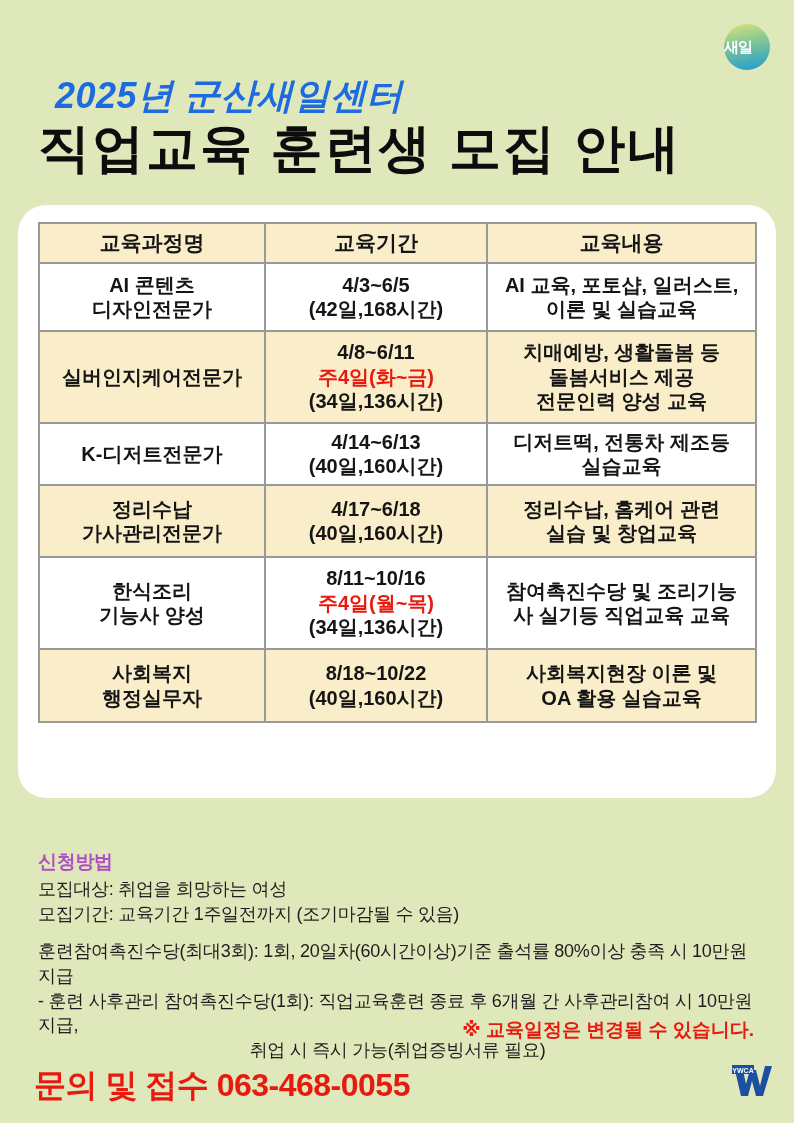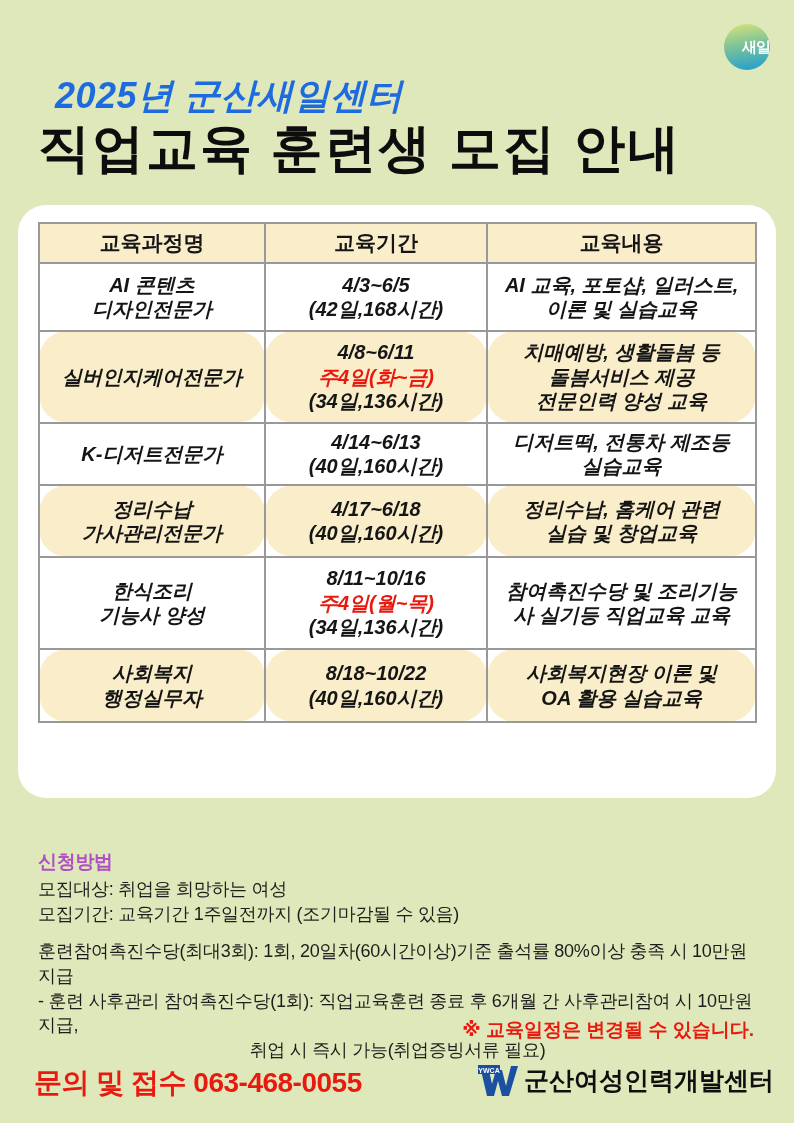--- a/index.html
+++ b/index.html
@@ -22,21 +22,21 @@
     overflow:hidden;
   }
   
   .brand-row{
     position:absolute;top:24px;right:24px;
     display:flex;align-items:center;gap:9px;
   }
   .saeil-logo{
     width:46px;height:46px;border-radius:50%;
     background:linear-gradient(170deg,#cfe07c 5%,#7cc39a 45%,#2ea3c8 90%);
-    display:flex;align-items:center;justify-content:flex-end;
+    display:flex;align-items:center;justify-content:flex-start;
     color:#ffffff;font-weight:800;font-size:15px;letter-spacing:-1px;
   }
   .brand-org{font-size:24px;font-weight:800;color:#111;}
   
   .subtitle{
     position:absolute;left:55px;top:72px;
     font-size:36px;font-weight:800;color:var(--blue);letter-spacing:0.5px;font-style:italic;
   }
   .main-title{
     position:absolute;left:38px;top:114px;width:740px;
@@ -54,22 +54,22 @@
     border-collapse:collapse;table-layout:fixed;
   }
   th,td{
     border:2px solid var(--border);
     text-align:center;vertical-align:middle;
     font-weight:700;color:var(--ink);
     padding:2px 4px;
   }
   th{background:var(--cream);font-size:21px;height:40px;font-weight:800;}
   col.c1{width:31.5%;} col.c2{width:31%;} col.c3{width:37.5%;}
-  td{font-size:20px;line-height:1.22;font-style:italic;}
-  tr.hl td{background:var(--cream);border-radius:28px;}
+  td{font-size:20px;line-height:1.22;}
+  tr.hl td{background:var(--cream);}
   tbody tr:nth-child(1){height:68px;}
   tbody tr:nth-child(2){height:92px;}
   tbody tr:nth-child(3){height:62px;}
   tbody tr:nth-child(4){height:72px;}
   tbody tr:nth-child(5){height:92px;}
   tbody tr:nth-child(6){height:73px;}
   tbody tr:nth-child(7){height:112px;}
   td .red{color:var(--red);}
   
   .info{
@@ -79,21 +79,21 @@
   .sec-head{font-size:19px;font-weight:800;color:var(--purple);margin-bottom:2px;}
   .info .gap{height:12px;}
   .info .center{text-align:center;}
   .note{
     position:absolute;right:22px;top:812px;
     font-size:19px;font-weight:800;color:var(--red);
   }
   
   .footer-contact{
     position:absolute;left:34px;top:1064px;
-    font-size:28px;font-weight:900;color:var(--red);letter-spacing:-0.5px;
+    font-size:32px;font-weight:900;color:var(--red);letter-spacing:-0.5px;
   }
   .footer-org{
     position:absolute;right:20px;top:1062px;
     display:flex;align-items:center;gap:4px;
     font-size:25px;font-weight:800;color:#0f0f0f;
   }
   .ywca-logo{display:inline-block;width:42px;height:36px;}
 </style>
 </head>
 <body>
@@ -227,14 +227,13 @@
   <div class="note">※ 교육일정은 변경될 수 있습니다.</div>
 </div>
 
 <div class="footer-contact">문의 및 접수 063-468-0055</div>
 <div class="footer-org">
   <svg class="ywca-logo" viewBox="0 0 42 36" xmlns="http://www.w3.org/2000/svg">
     <path d="M2 4 L10 4 L14 22 L18 8 L24 8 L28 24 L33 4 L40 4 L31 34 L24 34 L20 19 L16 34 L9 34 Z" fill="#1b4fa0"></path>
     <rect x="0" y="3" width="22" height="9" fill="#1b4fa0"></rect>
     <text x="11" y="10.5" text-anchor="middle" font-size="7" font-weight="bold" fill="#ffffff" font-family="Liberation Sans, sans-serif">YWCA</text>
   </svg>
-  <span>군산여성인력개발센터</span>
 </div>
 
 </body></html>

